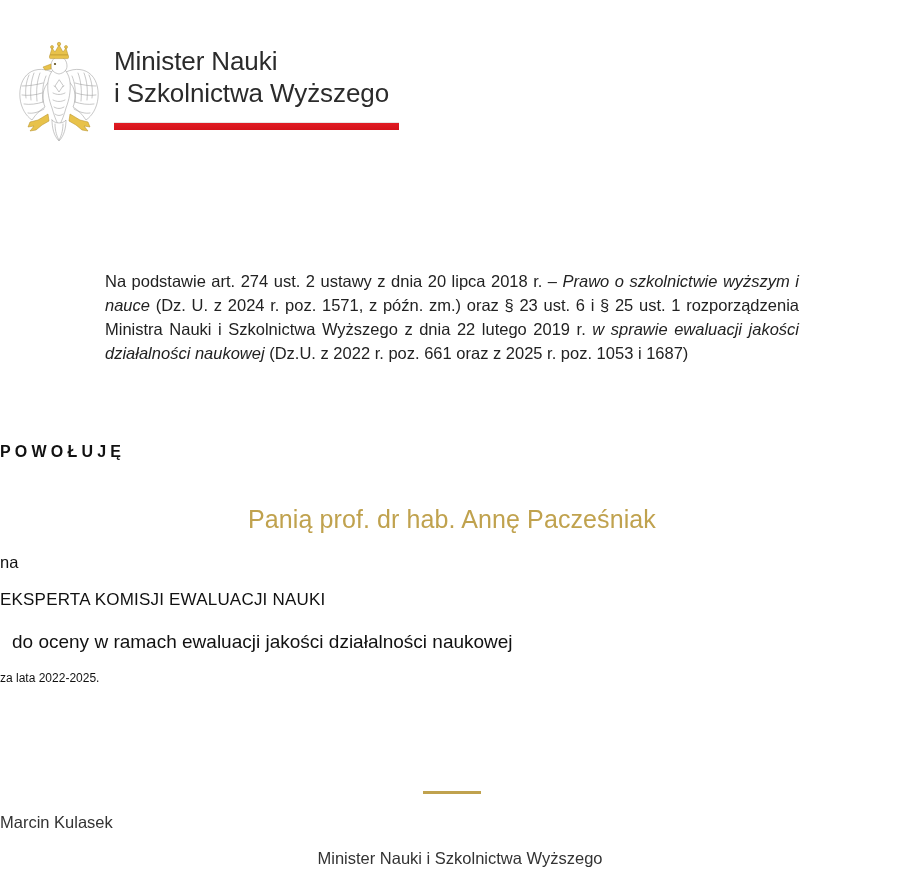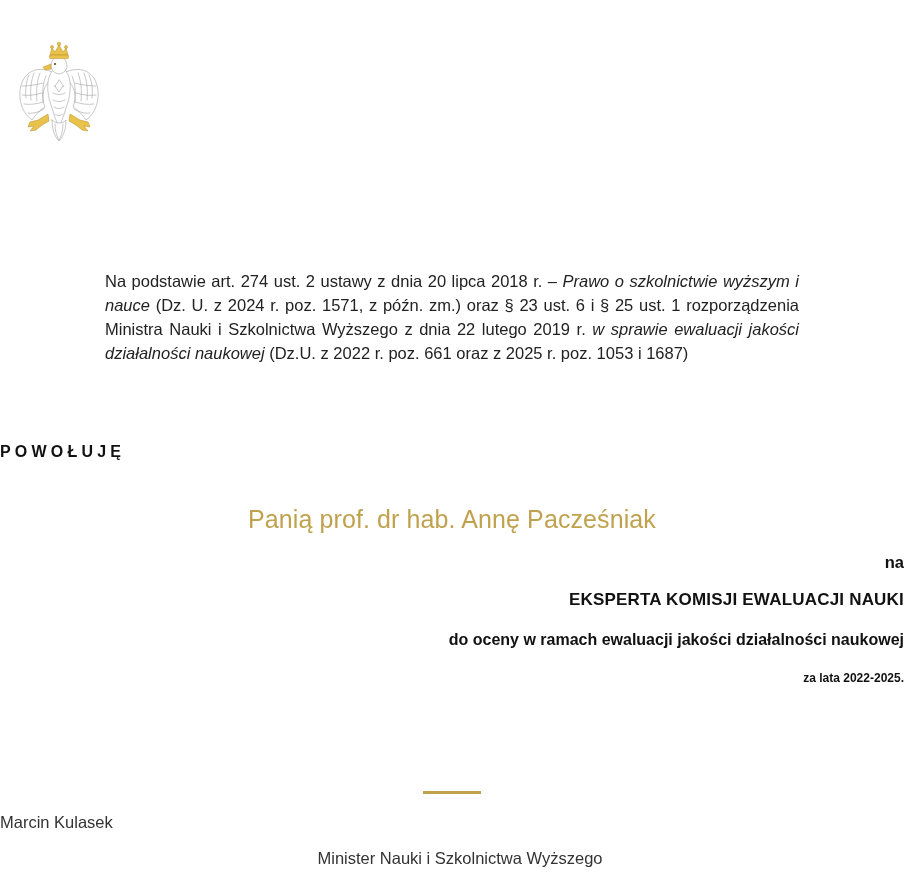--- a/index.html
+++ b/index.html
@@ -89,27 +89,27 @@
     text-align: center;
     font-size: 25px;
     font-weight: 400;
     color: #c0a24e;
     letter-spacing: 0.1px;
   }
   .appoint-line {
     position: absolute;
     left: 0;
     right: 0;
-    text-align: right;
-    font-weight: 700;
+    text-align: left;
+    font-weight: 400;
     color: #111111;
   }
   .appoint-na    { top: 553px; font-size: 16.5px; }
   .appoint-role  { top: 590px; font-size: 17px; letter-spacing: 0.2px; }
-  .appoint-scope { top: 631px; font-size: 16px; }
+  .appoint-scope { top: 631px; font-size: 19px; margin-left: 12px; }
   .appoint-years { top: 671px; font-size: 12px; }
 
   
   .sig-rule {
     position: absolute;
     left: 50%;
     transform: translateX(-50%);
     top: 791px;
     width: 58px;
     height: 3px;
@@ -192,20 +192,27 @@
       <path d="M37 26 L29 29 L31 32 L37 31 Z"></path>
     </g>
     <circle cx="41" cy="26" r="1.1" fill="#5a4a18"></circle>
 
     <g fill="#e8c24a" stroke="#b8922c" stroke-width="0.55" stroke-linejoin="round">
       <path d="M34 76 L24 82 L16 84 L14 89 L20 88 L16 93 L22 92 L28 87 L35 83 Z"></path>
       <path d="M56 76 L66 82 L74 84 L76 89 L70 88 L74 93 L68 92 L62 87 L55 83 Z"></path>
     </g>
   </svg>
 
+  <div class="letterhead-text">
+    <div class="ministry-name">
+      <span>Minister Nauki</span>
+      <span class="line2">i Szkolnictwa Wyższego</span>
+    </div>
+    <div class="flag-rule"></div>
+  </div>
 </div>
 
 <p class="legal-basis"><span>Na podstawie art. 274 ust. 2 ustawy z dnia 20 lipca 2018 r. – </span><em>Prawo o szkolnictwie wyższym i nauce</em><span> (Dz. U. z 2024 r. poz. 1571, z późn. zm.) oraz § 23 ust. 6 i § 25 ust. 1 rozporządzenia Ministra Nauki i Szkolnictwa Wyższego z dnia 22 lutego 2019 r. </span><em>w sprawie ewaluacji jakości działalności naukowej</em><span> (Dz.U. z 2022 r. poz. 661 oraz z 2025 r. poz. 1053 i 1687)</span></p>
 
 <div class="appoint-verb">POWOŁUJĘ</div>
 
 <div class="appointee-name">Panią prof. dr hab. Annę Pacześniak</div>
 
 <div class="appoint-line appoint-na">na</div>
 

